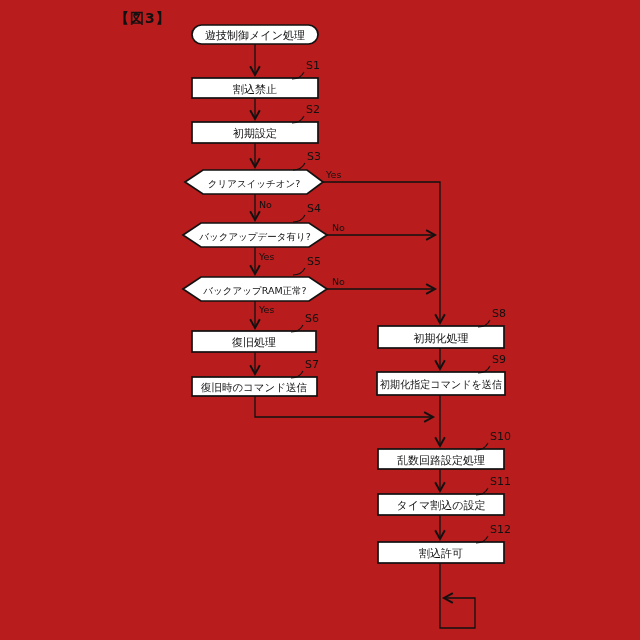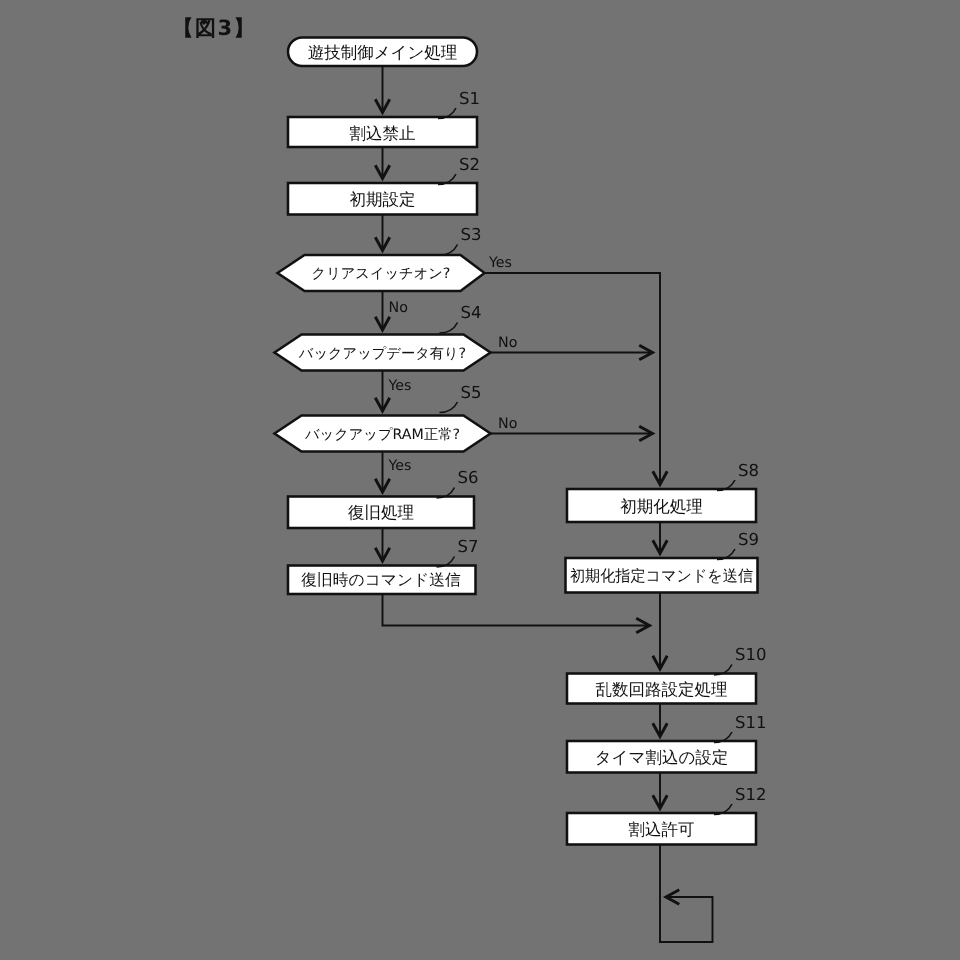--- a/index.html
+++ b/index.html
@@ -1,16 +1,16 @@
 <!DOCTYPE html>
 <html><head>
 <meta charset="utf-8">
 <style>
   html,body{margin:0;padding:0;background:#ffffff;}
-  #stage{position:relative;width:640px;height:640px;background:#737373;overflow:hidden;}
+  #stage{position:relative;width:640px;height:640px;background:#b91c1c;overflow:hidden;}
   svg{display:block;}
   svg text{font-family:"DejaVu Sans","Liberation Sans",sans-serif;fill:#111111;}
   .fig-label{font-size:14px;font-weight:bold;letter-spacing:1px;}
   .node-label{font-size:11px;text-anchor:middle;}
   .node-label-small{font-size:10.5px;text-anchor:middle;}
   .decision-label{font-size:9.5px;text-anchor:middle;}
   .step-ref{font-size:11px;}
   .branch{font-size:9.5px;}
   .shape{fill:#ffffff;stroke:#111111;stroke-width:1.7;}
   .edge{fill:none;stroke:#111111;stroke-width:1.3;}

